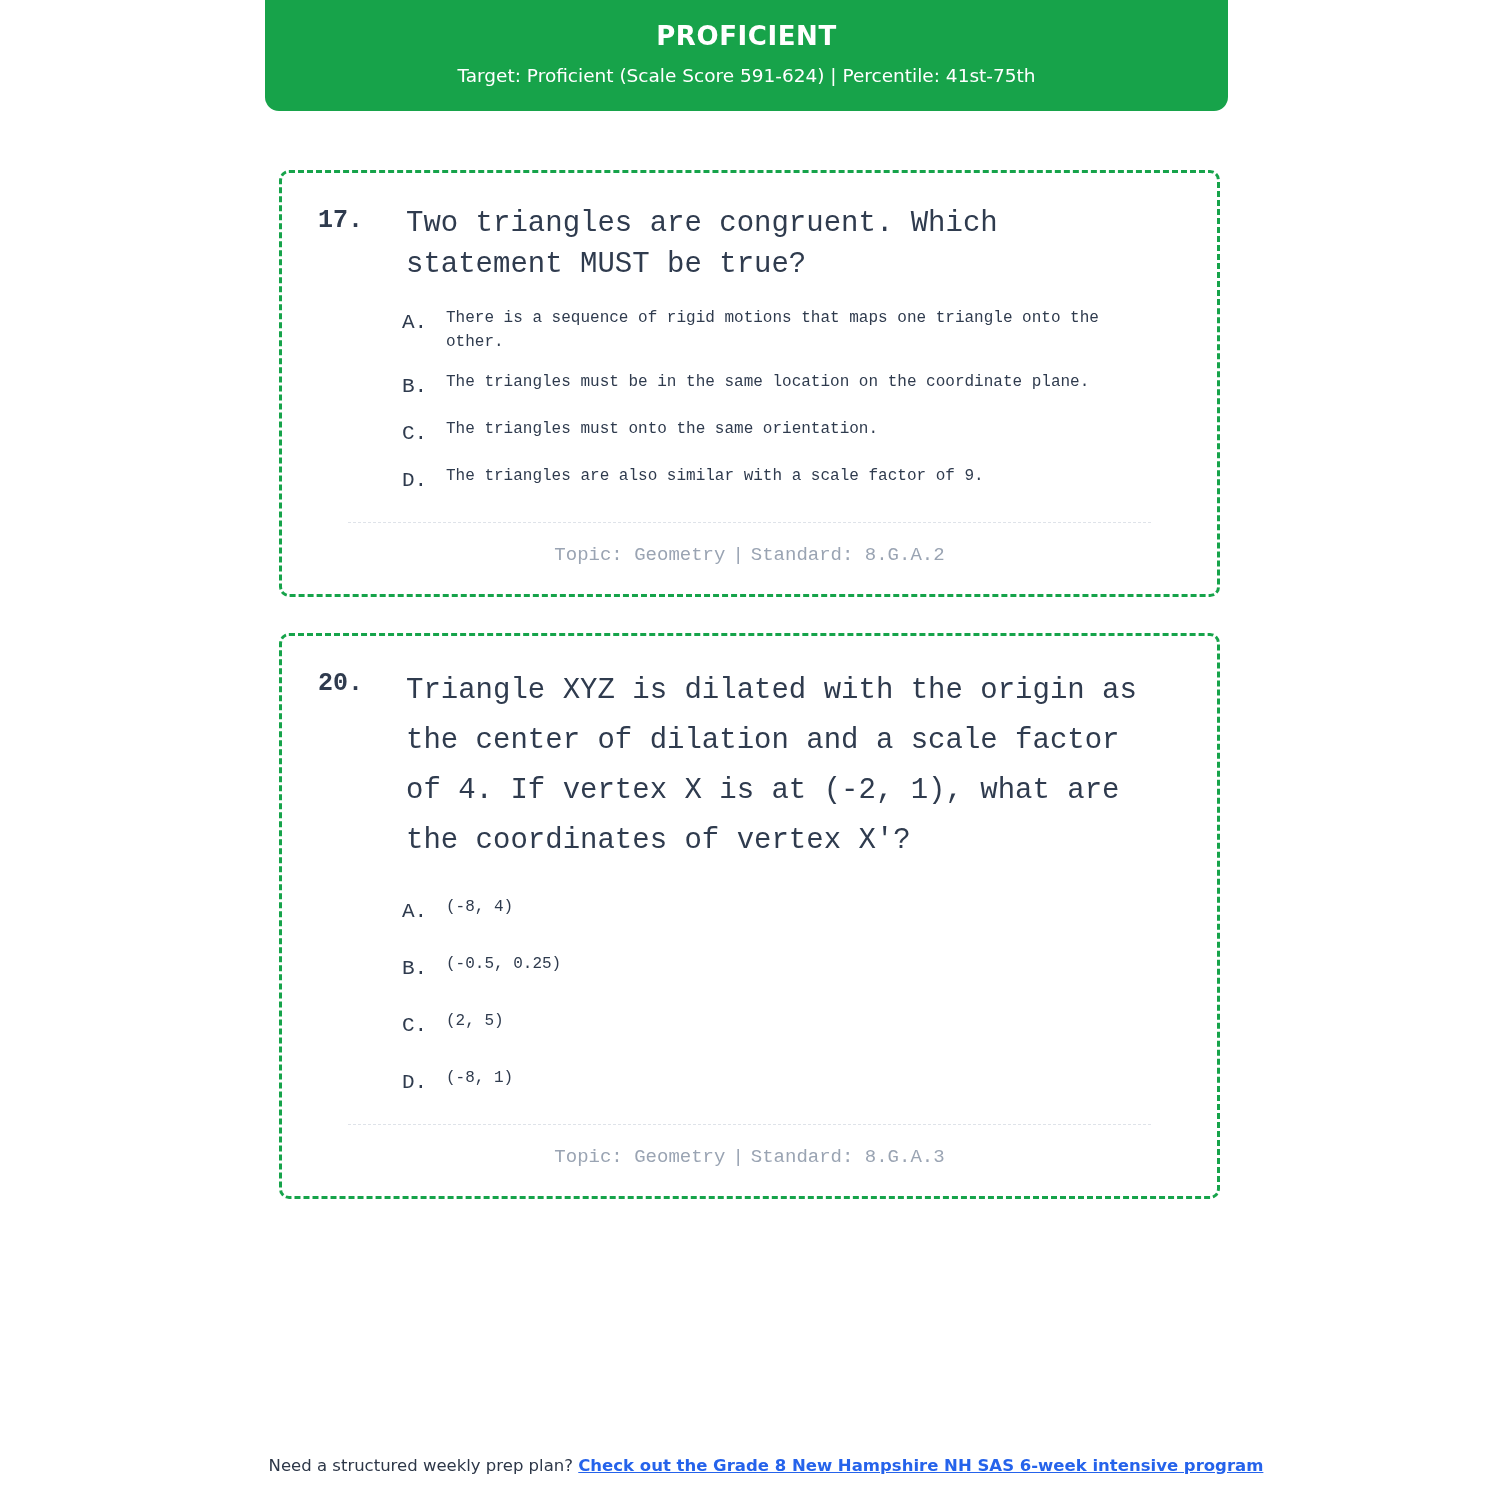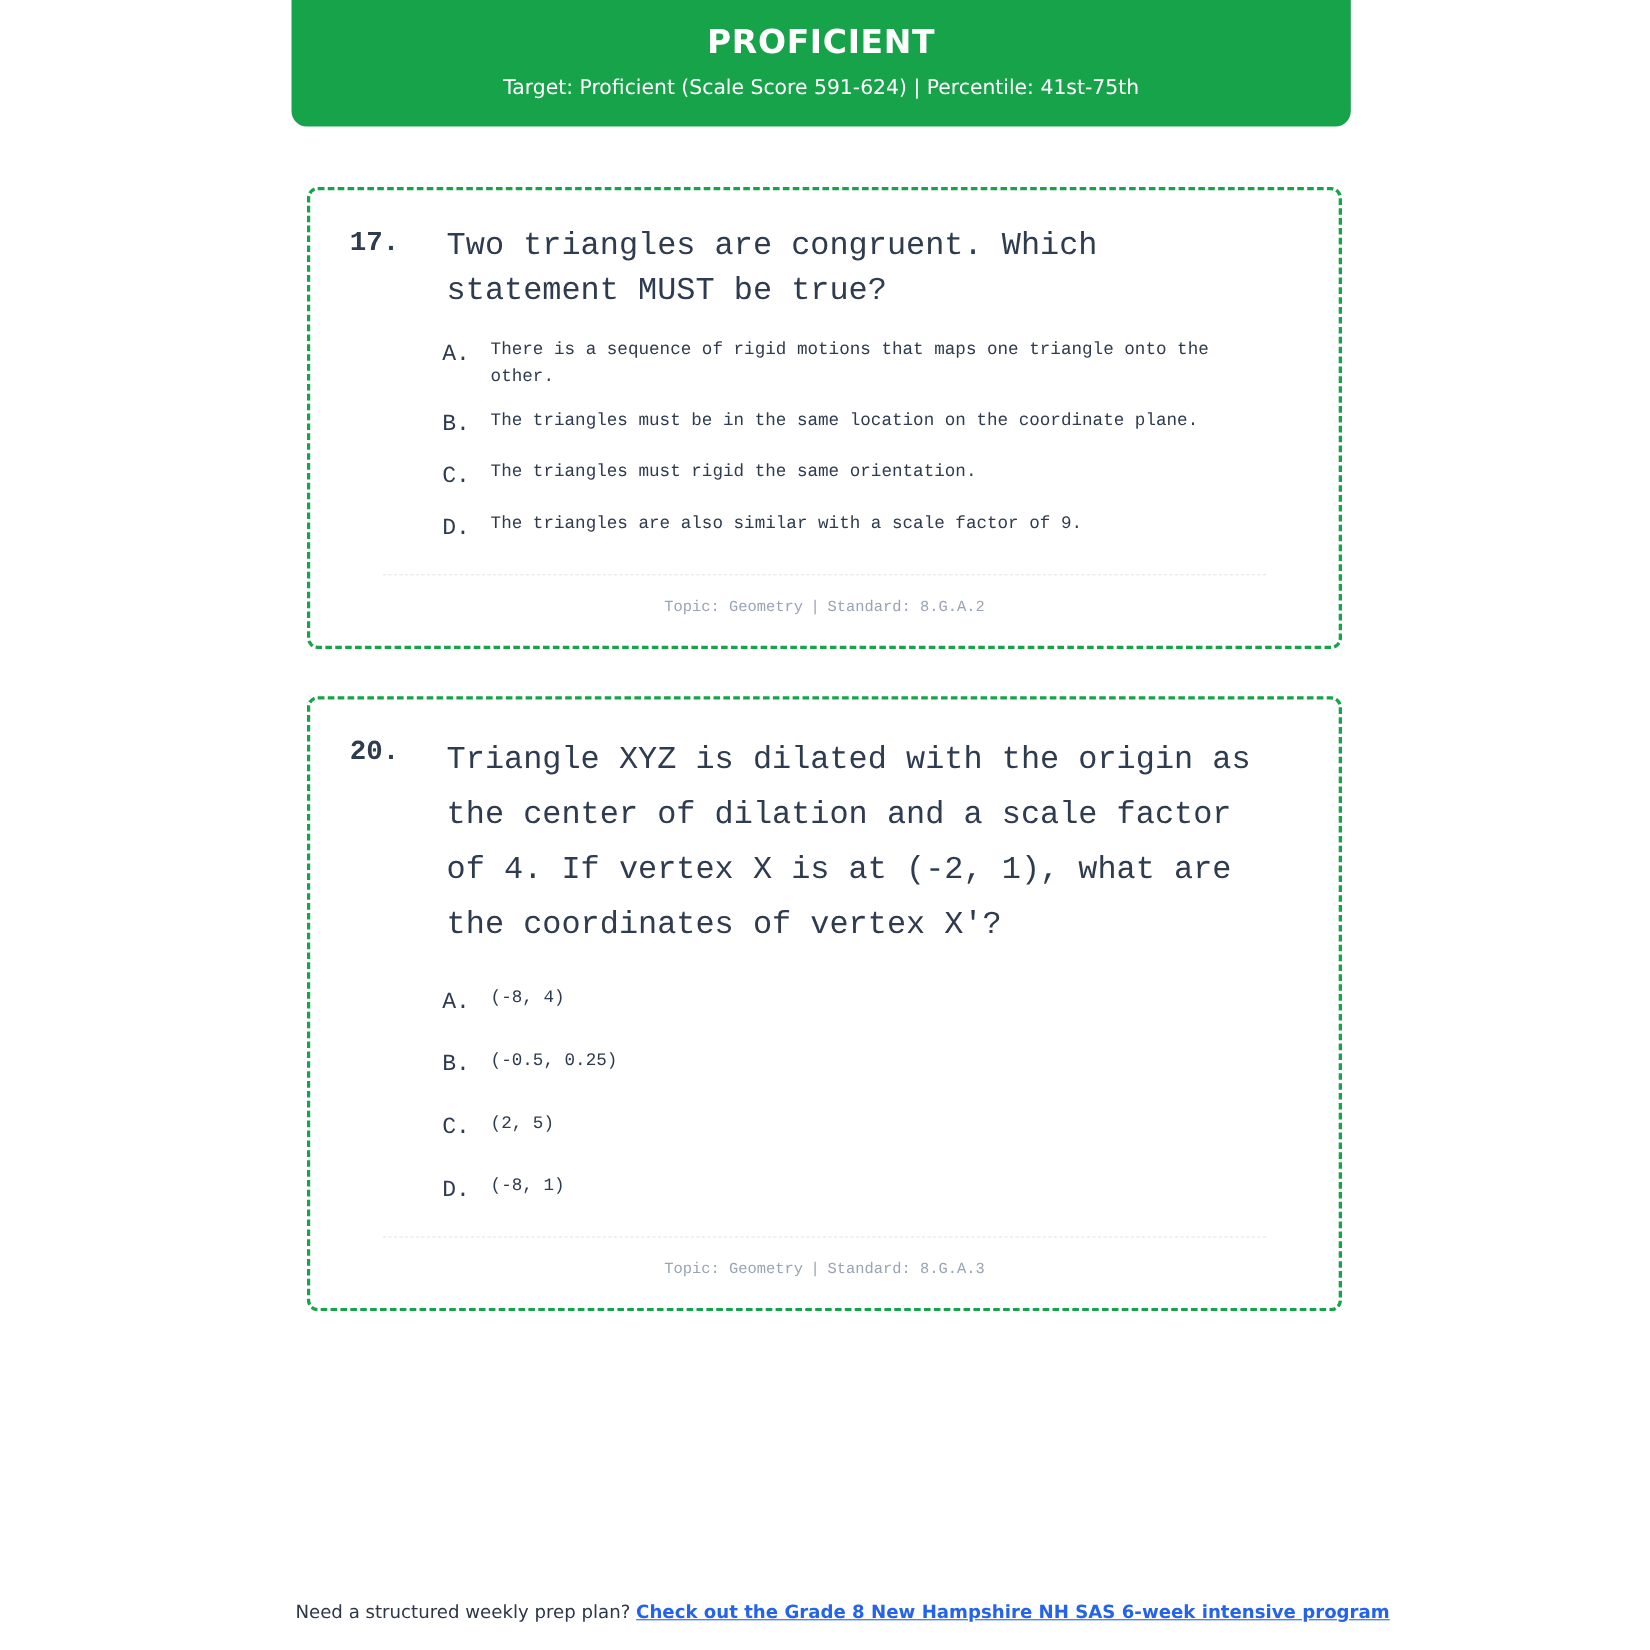--- a/index.html
+++ b/index.html
@@ -30,21 +30,21 @@
     top: -4px;
     width: 963px;
     box-sizing: border-box;
     background: #17a34a;
     border-radius: 0 0 14px 14px;
     padding: 26px 30px 24px 30px;
     text-align: center;
     color: #ffffff;
   }
   .banner-title {
-    font-size: 30px;
+    font-size: 26px;
     font-weight: bold;
     letter-spacing: 0.6px;
     line-height: 1.1;
     margin: 0 0 14px 0;
     color: #ffffff;
   }
   .banner-sub {
     font-size: 18.5px;
     font-weight: normal;
     line-height: 1.2;
@@ -117,21 +117,21 @@
   #card-2 .options { margin-top: 30px; }
 
   .divider {
     margin: 26px 30px 0 30px;
     border-top: 1px dashed #dfe3e9;
     height: 0;
   }
   .meta {
     margin-top: 20px;
     text-align: center;
-    font-size: 14px;
+    font-size: 19px;
     color: #9aa4b3;
     line-height: 1.3;
   }
   .meta-sep { padding: 0 7px; }
 
   
   .footer {
     position: absolute;
     left: 16px;
     top: 1456px;
@@ -166,21 +166,21 @@
       <div class="option">
         <div class="opt-letter">A.</div>
         <div class="opt-text">There is a sequence of rigid motions that maps one triangle onto the other.</div>
       </div>
       <div class="option">
         <div class="opt-letter">B.</div>
         <div class="opt-text">The triangles must be in the same location on the coordinate plane.</div>
       </div>
       <div class="option">
         <div class="opt-letter">C.</div>
-        <div class="opt-text">The triangles must rigid the same orientation.</div>
+        <div class="opt-text">The triangles must onto the same orientation.</div>
       </div>
       <div class="option">
         <div class="opt-letter">D.</div>
         <div class="opt-text">The triangles are also similar with a scale factor of 9.</div>
       </div>
     </div>
     <div class="divider"></div>
     <div class="meta">
       <span>Topic: Geometry</span><span class="meta-sep">|</span><span>Standard: 8.G.A.2</span>
     </div>

